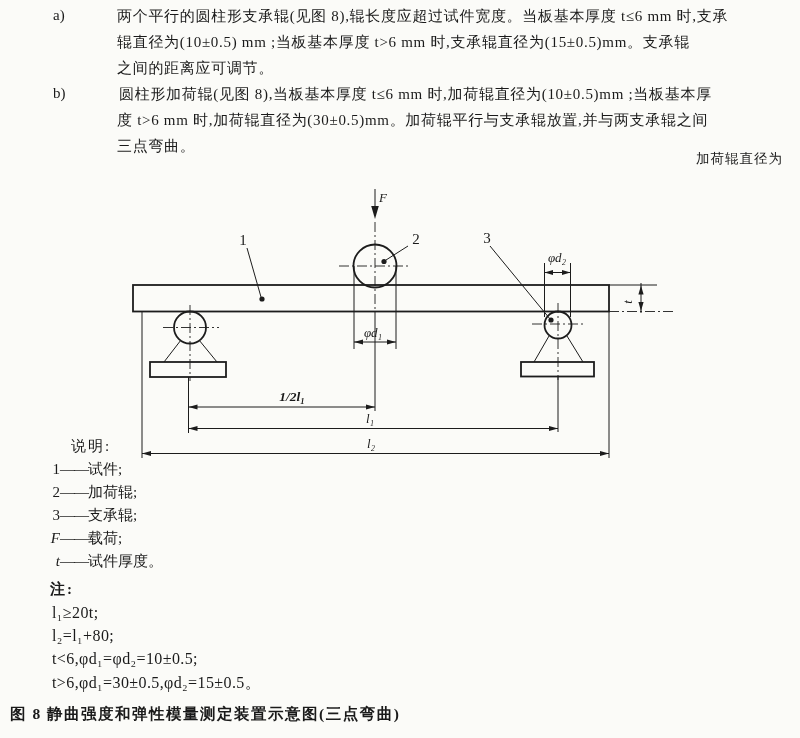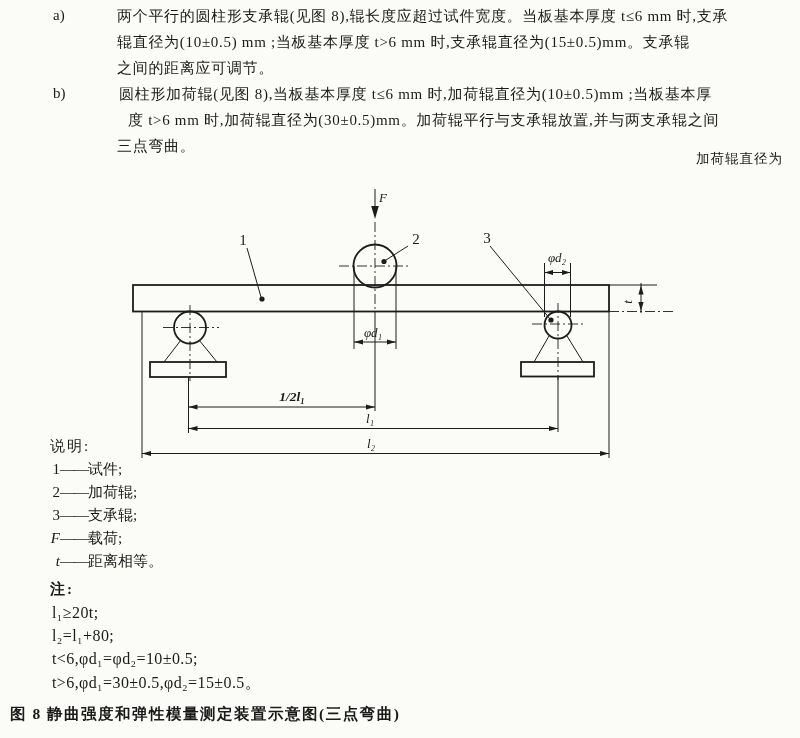--- a/index.html
+++ b/index.html
@@ -5,21 +5,21 @@
   html,body{margin:0;padding:0;}
   body{
     width:800px;height:738px;position:relative;overflow:hidden;
     background:#fbfbf8;color:#1a1a1a;
     font-family:"Liberation Serif","DejaVu Serif",serif;
   }
   .abs{position:absolute;white-space:nowrap;}
   .intro-label{font-size:15px;}
   .intro-line{font-size:15px;letter-spacing:0.7px;margin-left:32px;}
   .unit-note{font-size:13.5px;letter-spacing:1px;}
-  .legend-title{font-size:15px;letter-spacing:2px;}
+  .legend-title{font-size:15px;letter-spacing:2px;margin-left:21px;}
   .legend-row{font-size:15px;text-align:right;}
   .legend-key{display:inline-block;min-width:10px;}
   .legend-key.it{font-style:italic;}
   .legend-dash{letter-spacing:-1px;}
   .notes-title{font-size:15px;font-weight:bold;letter-spacing:2px;}
   .notes-row{font-size:16px;letter-spacing:0.4px;}
   .caption{width:800px;text-align:left;font-size:15.5px;font-weight:bold;letter-spacing:1.5px;padding-left:10px;}
   svg{position:absolute;left:0;top:180px;}
   svg .tk{stroke:#1c1c1c;stroke-width:1.8;fill:none;}
   svg .tn{stroke:#1c1c1c;stroke-width:1;fill:none;}
@@ -34,21 +34,21 @@
 </head>
 <body>
 
 <div class="abs intro-label" style="left:53px;top:7px">a)</div>
 <div class="abs intro-line" style="left:85px;top:7px">两个平行的圆柱形支承辊(见图 8),辊长度应超过试件宽度。当板基本厚度 t≤6 mm 时,支承</div>
 <div class="abs intro-line" style="left:85px;top:33px">辊直径为(10±0.5) mm ;当板基本厚度 t&gt;6 mm 时,支承辊直径为(15±0.5)mm。支承辊</div>
 <div class="abs intro-line" style="left:85px;top:59px">之间的距离应可调节。</div>
 
 <div class="abs intro-label" style="left:53px;top:85px">b)</div>
 <div class="abs intro-line" style="left:87px;top:85px">圆柱形加荷辊(见图 8),当板基本厚度 t≤6 mm 时,加荷辊直径为(10±0.5)mm ;当板基本厚</div>
-<div class="abs intro-line" style="left:96px;top:111px">度 t&gt;6 mm 时,加荷辊直径为(30±0.5)mm。加荷辊平行与支承辊放置,并与两支承辊之间</div>
+<div class="abs intro-line" style="left:85px;top:111px">度 t&gt;6 mm 时,加荷辊直径为(30±0.5)mm。加荷辊平行与支承辊放置,并与两支承辊之间</div>
 <div class="abs intro-line" style="left:85px;top:137px">三点弯曲。</div>
 
 <div class="abs unit-note" style="left:696px;top:150px">加荷辊直径为</div>
 
 <svg width="800" height="290" viewBox="0 180 800 290">
 
   <rect x="133" y="285" width="476" height="26.5" class="tk fw"></rect>
 
   <circle cx="375" cy="266" r="21.5" class="tk"></circle>
   <line x1="339" y1="266" x2="411" y2="266" class="cl"></line>
@@ -126,21 +126,21 @@
   <polygon points="609,453.5 600,450.9 600,456.1" class="ar"></polygon>
   <text x="371" y="448" text-anchor="middle" class="math" font-size="13.5">l₂</text>
 </svg>
 
 <div class="abs legend-title" style="left:50px;top:437px">说明:</div>
 
 <div class="abs legend-row" style="left:50px;top:460px"><span class="legend-key">1</span><span class="legend-dash">——</span><span>试件;</span></div>
 <div class="abs legend-row" style="left:50px;top:483px"><span class="legend-key">2</span><span class="legend-dash">——</span><span>加荷辊;</span></div>
 <div class="abs legend-row" style="left:50px;top:506px"><span class="legend-key">3</span><span class="legend-dash">——</span><span>支承辊;</span></div>
 <div class="abs legend-row" style="left:50px;top:529px"><span class="legend-key it">F</span><span class="legend-dash">——</span><span>载荷;</span></div>
-<div class="abs legend-row" style="left:50px;top:552px"><span class="legend-key it">t</span><span class="legend-dash">——</span><span>距离相等。</span></div>
+<div class="abs legend-row" style="left:50px;top:552px"><span class="legend-key it">t</span><span class="legend-dash">——</span><span>试件厚度。</span></div>
 
 <div class="abs notes-title" style="left:50px;top:580px">注:</div>
 <div class="abs notes-row" style="left:52px;top:604px">l₁≥20t;</div>
 <div class="abs notes-row" style="left:52px;top:627px">l₂=l₁+80;</div>
 <div class="abs notes-row" style="left:52px;top:650px">t&lt;6,φd₁=φd₂=10±0.5;</div>
 <div class="abs notes-row" style="left:52px;top:673px">t&gt;6,φd₁=30±0.5,φd₂=15±0.5。</div>
 
 <div class="abs caption" style="left:0;top:704px">图 8  静曲强度和弹性模量测定装置示意图(三点弯曲)</div>
 
 </body></html>

